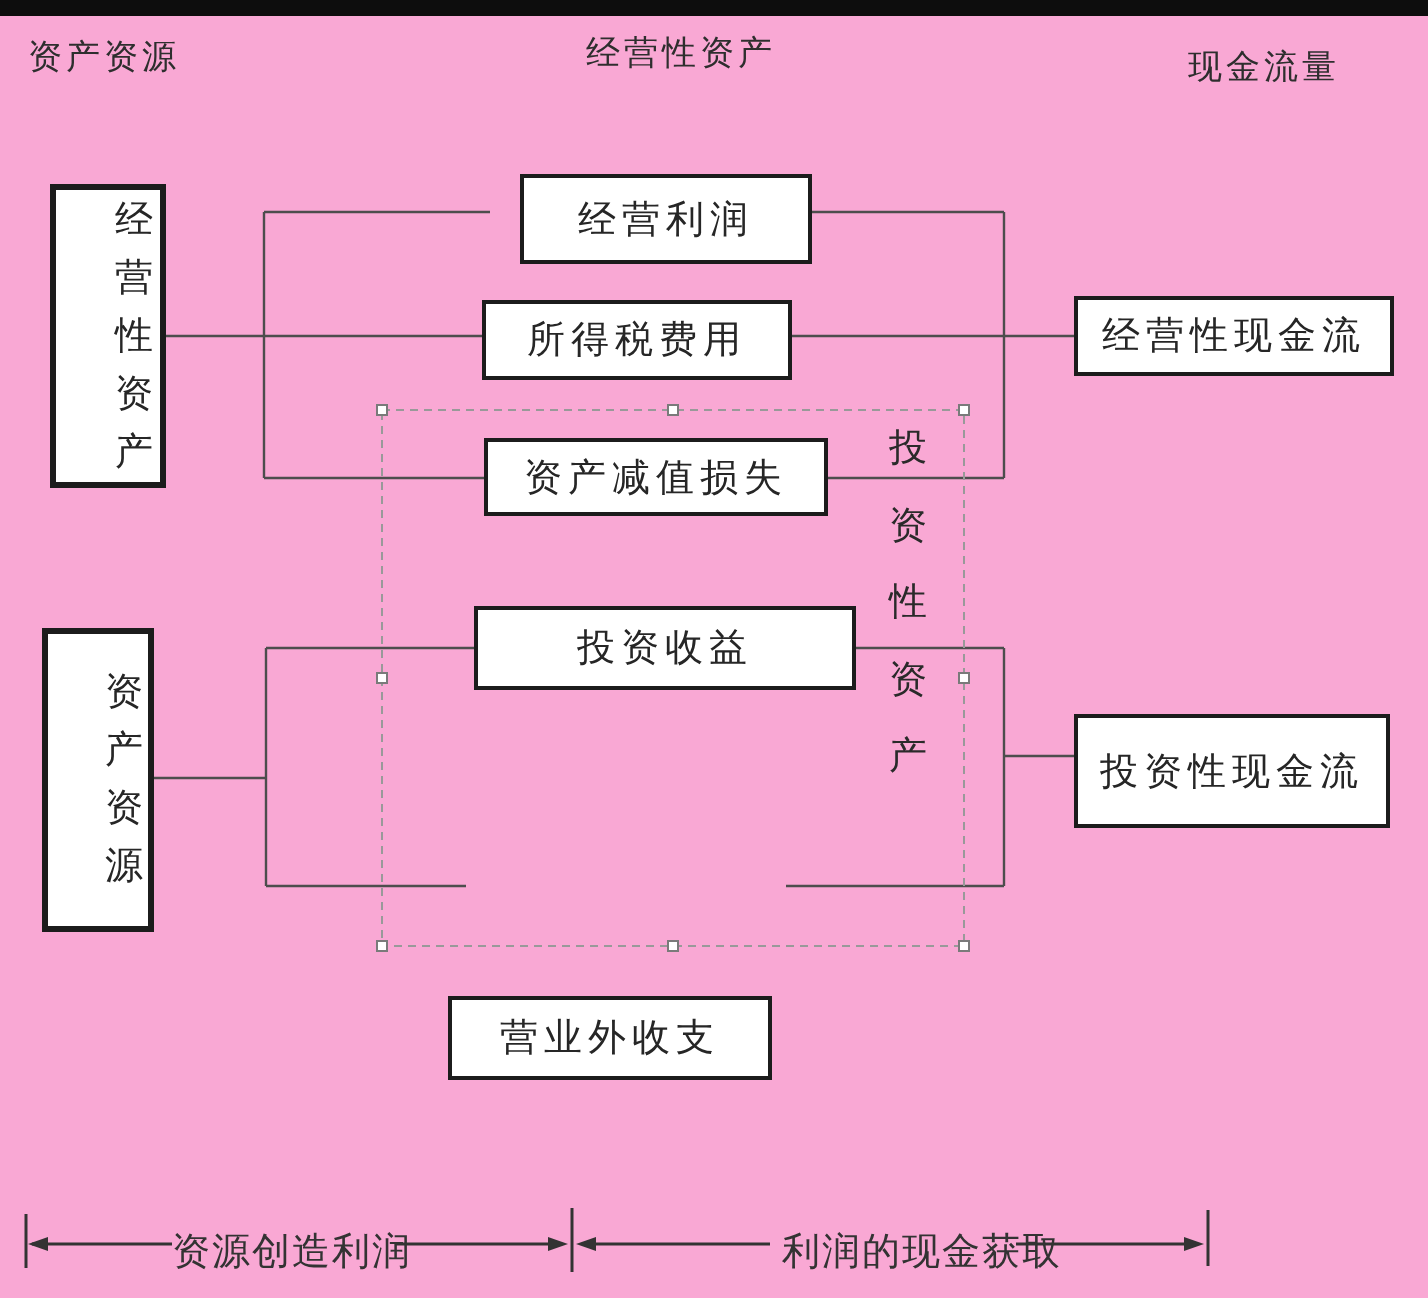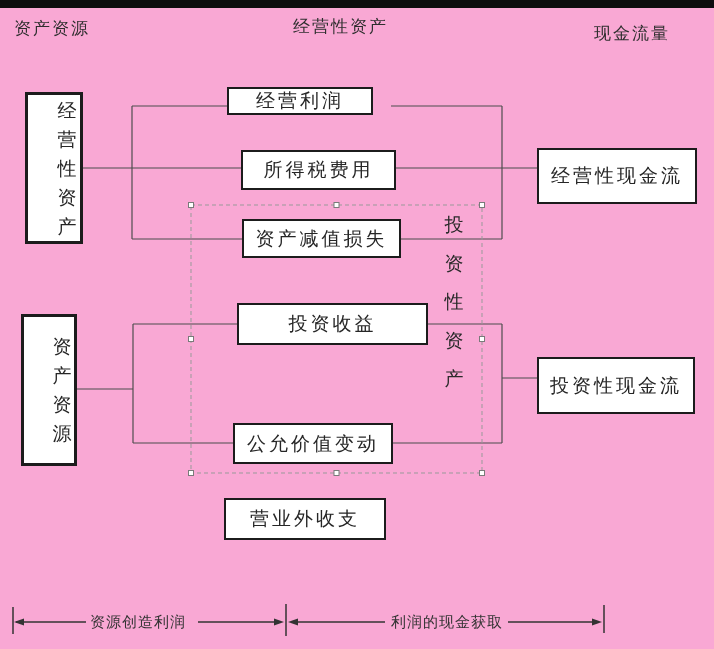--- a/index.html
+++ b/index.html
@@ -19,21 +19,21 @@
   .vbox{white-space:normal;}
   .vtext{
     width:21px;font-size:19px;line-height:29px;letter-spacing:0;
     word-break:break-all;text-align:center;white-space:normal;margin-left:26px;
   }
   .unrealized{
     position:absolute;left:443px;top:206px;width:22px;
     font-size:19px;line-height:38.5px;word-break:break-all;text-align:center;color:#2a2a2a;
   }
   .bracket-label{
-    position:absolute;top:613px;font-size:15px;letter-spacing:1px;color:#333;
+    position:absolute;top:613px;font-size:19px;letter-spacing:1px;color:#333;
     text-align:center;white-space:nowrap;
   }
   svg.wires{position:absolute;left:0;top:0;}
 </style>
 </head>
 <body>
 
 <div id="stage">
 
   <div class="topbar"></div>
@@ -91,28 +91,27 @@
     </g>
   </svg>
 
   <div class="box heavy vbox" style="left:25px;top:92px;width:58px;height:152px">
     <div class="vtext">经营性资产</div>
   </div>
   <div class="box heavy vbox" style="left:21px;top:314px;width:56px;height:152px">
     <div class="vtext">资产资源</div>
   </div>
 
-  <div class="box" style="left:227px;top:87px;width:146px;height:28px">经营利润</div>
+  <div class="box" style="left:260px;top:87px;width:146px;height:45px">经营利润</div>
   <div class="box" style="left:241px;top:150px;width:155px;height:40px">所得税费用</div>
-  <div class="box" style="left:242px;top:219px;width:159px;height:39px">资产减值损失</div>
+  <div class="box" style="left:242px;top:219px;width:172px;height:39px">资产减值损失</div>
   <div class="box" style="left:237px;top:303px;width:191px;height:42px">投资收益</div>
-  <div class="box" style="left:233px;top:423px;width:160px;height:41px">公允价值变动</div>
   <div class="box" style="left:224px;top:498px;width:162px;height:42px">营业外收支</div>
 
   <div class="unrealized">投资性资产</div>
 
-  <div class="box" style="left:537px;top:148px;width:160px;height:56px">经营性现金流</div>
+  <div class="box" style="left:537px;top:148px;width:160px;height:40px">经营性现金流</div>
   <div class="box" style="left:537px;top:357px;width:158px;height:57px">投资性现金流</div>
 
   <div class="bracket-label" style="left:86px;width:104px">资源创造利润</div>
   <div class="bracket-label" style="left:391px;width:108px">利润的现金获取</div>
 
 </div>
 
 </body></html>

